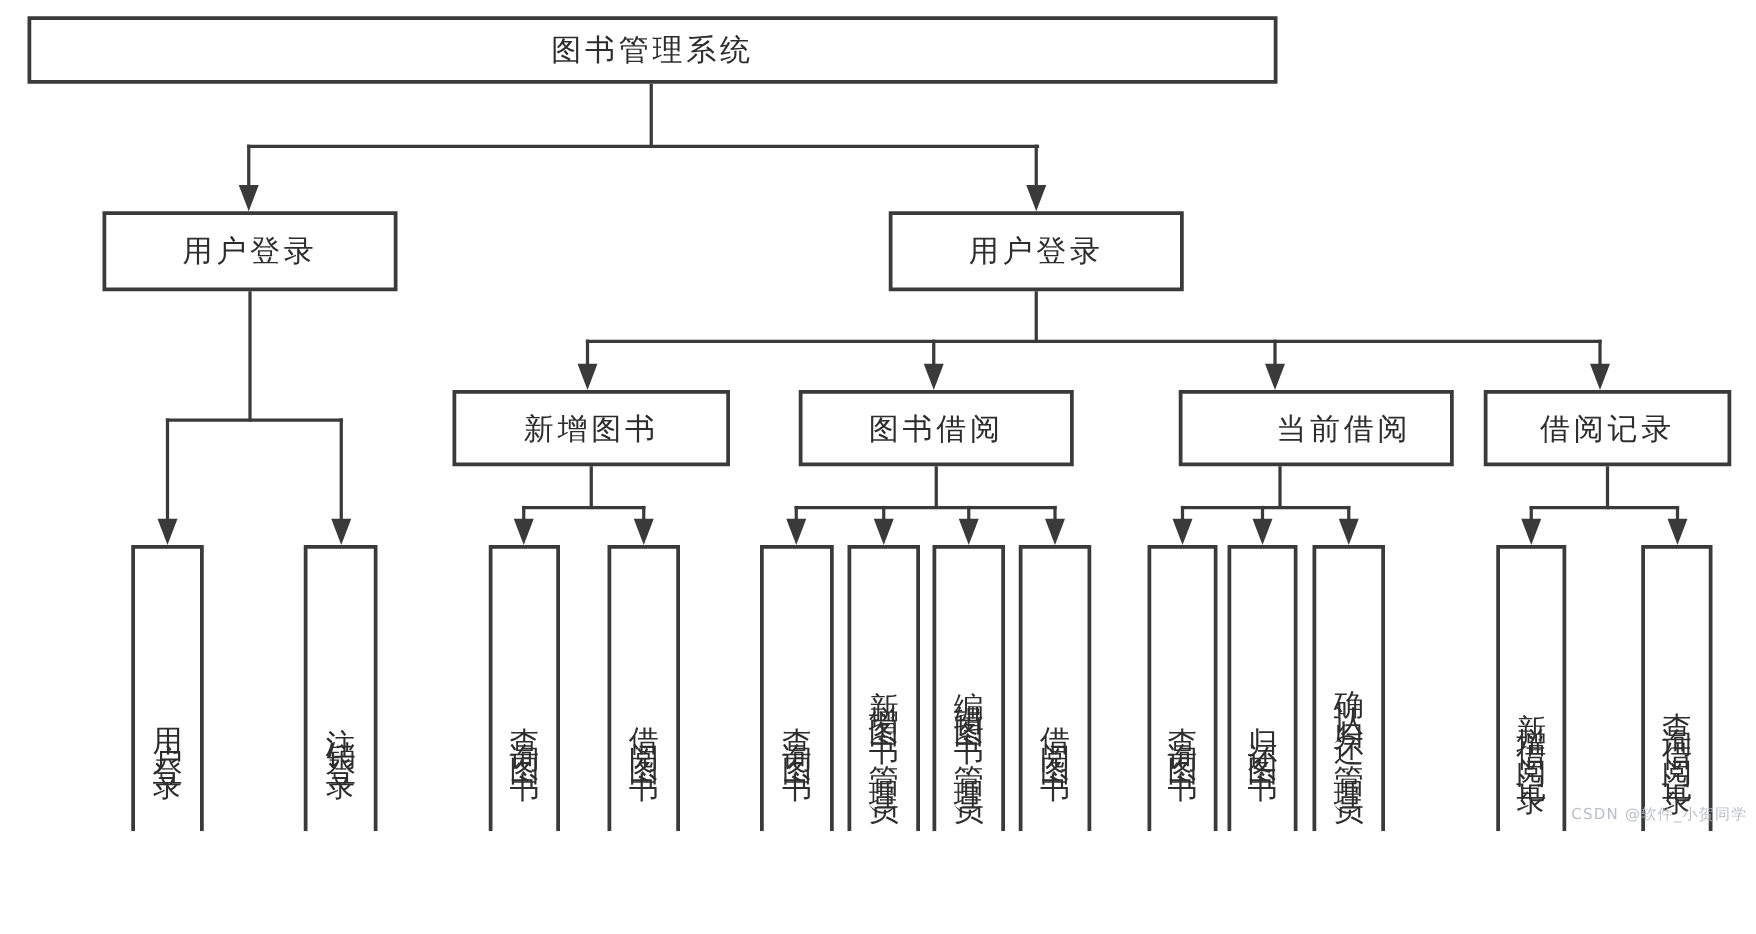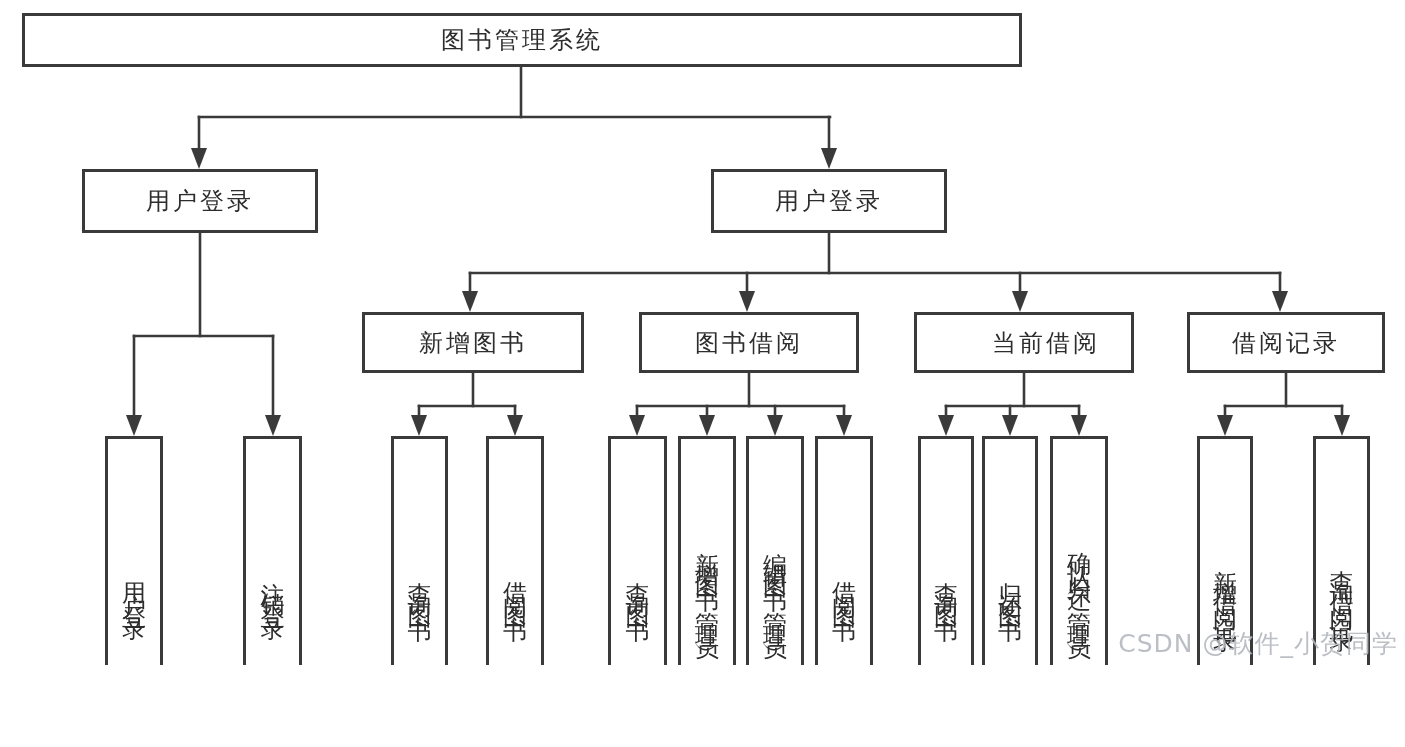--- a/index.html
+++ b/index.html
@@ -20,21 +20,21 @@
     display:flex; align-items:center; justify-content:center;
     font-size:24px; letter-spacing:3px; white-space:nowrap;
   }
   .leaf { font-size:24px; letter-spacing:0; }
   .vtext {
     writing-mode:vertical-rl; text-orientation:mixed;
     letter-spacing:12px; line-height:1; white-space:nowrap;
   }
   .watermark {
     position:absolute; right:7px; bottom:5px; z-index:10;
-    font-size:25px; letter-spacing:1px;
+    font-size:12px; letter-spacing:1px;
     color:var(--watermark,#b4b8bf); opacity:.9;
   }
 </style>
 </head>
 <body>
 
 <div class="stage">
 
   <svg class="connectors" width="1405" height="747" viewBox="0 0 1405 747" aria-hidden="true">
 
@@ -108,21 +108,21 @@
   <div class="node" style="left:711px; top:169px; width:236px; height:64px;">
     <span>用户登录</span>
   </div>
 
   <div class="node" style="left:362px; top:312px; width:222px; height:61px;">
     <span>新增图书</span>
   </div>
   <div class="node" style="left:639px; top:312px; width:220px; height:61px;">
     <span>图书借阅</span>
   </div>
-  <div class="node" style="left:914px; top:312px; width:220px; height:61px;padding-left:44px;">
+  <div class="node" style="left:943px; top:312px; width:220px; height:61px;padding-left:44px;">
     <span>当前借阅</span>
   </div>
   <div class="node" style="left:1187px; top:312px; width:198px; height:61px;">
     <span>借阅记录</span>
   </div>
 
   <div class="node leaf" style="left:105px; top:436px; width:58px; height:301px;">
     <span class="vtext">用户登录</span>
   </div>
   <div class="node leaf" style="left:243px; top:436px; width:59px; height:301px;">

